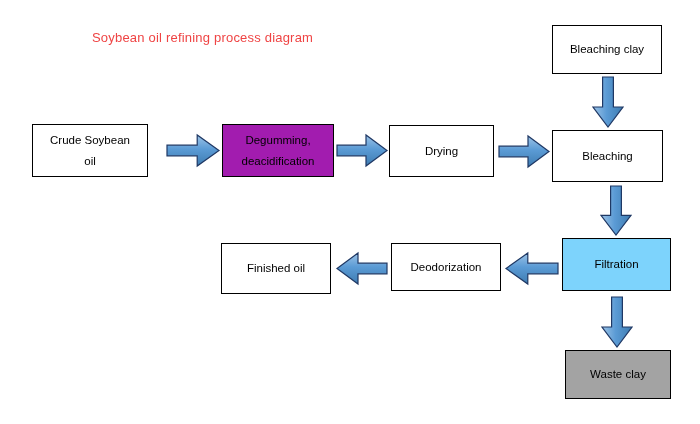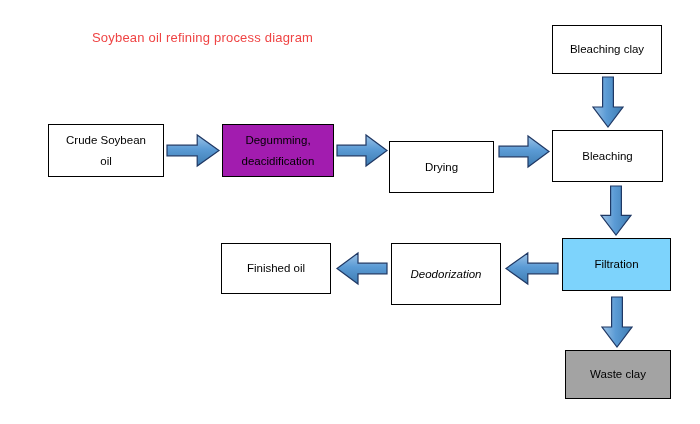--- a/index.html
+++ b/index.html
@@ -57,44 +57,44 @@
   }
 </style>
 </head>
 <body>
 
 <div id="canvas" style="width: 700px; height: 424px; background: rgb(255, 255, 255);">
 
   <div class="diagram-title">Soybean oil refining process diagram</div>
 
   <div id="nodes-layer">
-      <div class="node" style="left: 48px; top: 124px; width: 116px; height: 53px; border-color: rgb(0, 0, 0); background: rgb(255, 255, 255); color: rgb(0, 0, 0);">
+      <div class="node" style="left: 32px; top: 124px; width: 116px; height: 53px; border-color: rgb(0, 0, 0); background: rgb(255, 255, 255); color: rgb(0, 0, 0);">
         <span class="node-label">Crude Soybean
 oil</span>
       </div>
       <div class="node" style="left: 222px; top: 124px; width: 112px; height: 53px; border-color: rgb(0, 0, 0); background: #a21caf; color: rgb(0, 0, 0);">
         <span class="node-label">Degumming,
 deacidification</span>
       </div>
-      <div class="node" style="left: 389px; top: 125px; width: 105px; height: 52px; border-color: rgb(0, 0, 0); background: rgb(255, 255, 255); color: rgb(0, 0, 0); margin-top: 16px;">
+      <div class="node" style="left: 389px; top: 125px; width: 105px; height: 52px; border-color: rgb(0, 0, 0); background: rgb(255, 255, 255); color: rgb(0, 0, 0);">
         <span class="node-label">Drying</span>
       </div>
       <div class="node" style="left: 552px; top: 25px; width: 110px; height: 49px; border-color: rgb(0, 0, 0); background: rgb(255, 255, 255); color: rgb(0, 0, 0);">
         <span class="node-label">Bleaching clay</span>
       </div>
       <div class="node" style="left: 552px; top: 130px; width: 111px; height: 52px; border-color: rgb(0, 0, 0); background: rgb(255, 255, 255); color: rgb(0, 0, 0);">
         <span class="node-label">Bleaching</span>
       </div>
       <div class="node" style="left: 562px; top: 238px; width: 109px; height: 53px; border-color: rgb(0, 0, 0); background: #7dd3fc; color: rgb(0, 0, 0);">
         <span class="node-label">Filtration</span>
       </div>
       <div class="node" style="left: 565px; top: 350px; width: 106px; height: 49px; border-color: rgb(0, 0, 0); background: #a3a3a3; color: rgb(0, 0, 0);">
         <span class="node-label">Waste clay</span>
       </div>
-      <div class="node" style="left: 391px; top: 243px; width: 110px; height: 62px; border-color: rgb(0, 0, 0); background: rgb(255, 255, 255); color: rgb(0, 0, 0); font-style: italic;">
+      <div class="node" style="left: 391px; top: 243px; width: 110px; height: 48px; border-color: rgb(0, 0, 0); background: rgb(255, 255, 255); color: rgb(0, 0, 0);">
         <span class="node-label">Deodorization</span>
       </div>
       <div class="node" style="left: 221px; top: 243px; width: 110px; height: 51px; border-color: rgb(0, 0, 0); background: rgb(255, 255, 255); color: rgb(0, 0, 0);">
         <span class="node-label">Finished oil</span>
       </div>
     </div>
   <div id="arrows-layer">
       <div class="arrow" style="left: 166px; top: 134px; width: 54px; height: 33px;">
         <svg width="54" height="33" viewBox="0 0 54 33">
           <defs>

